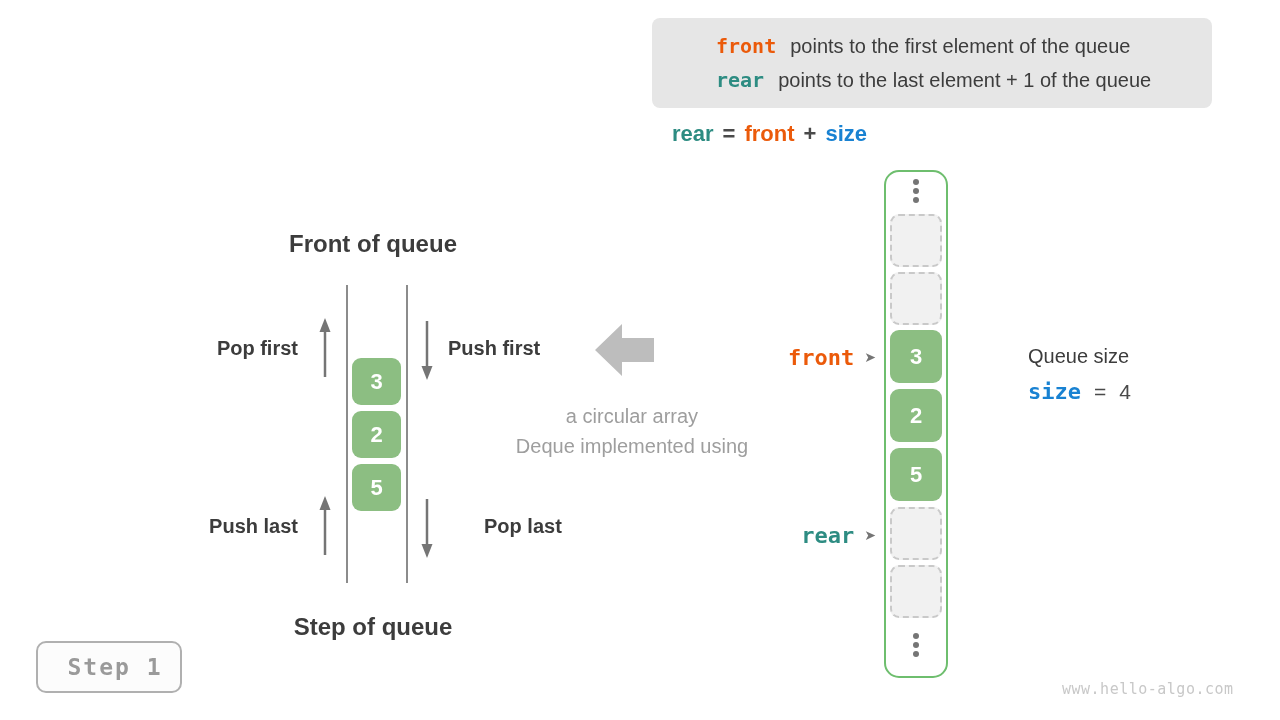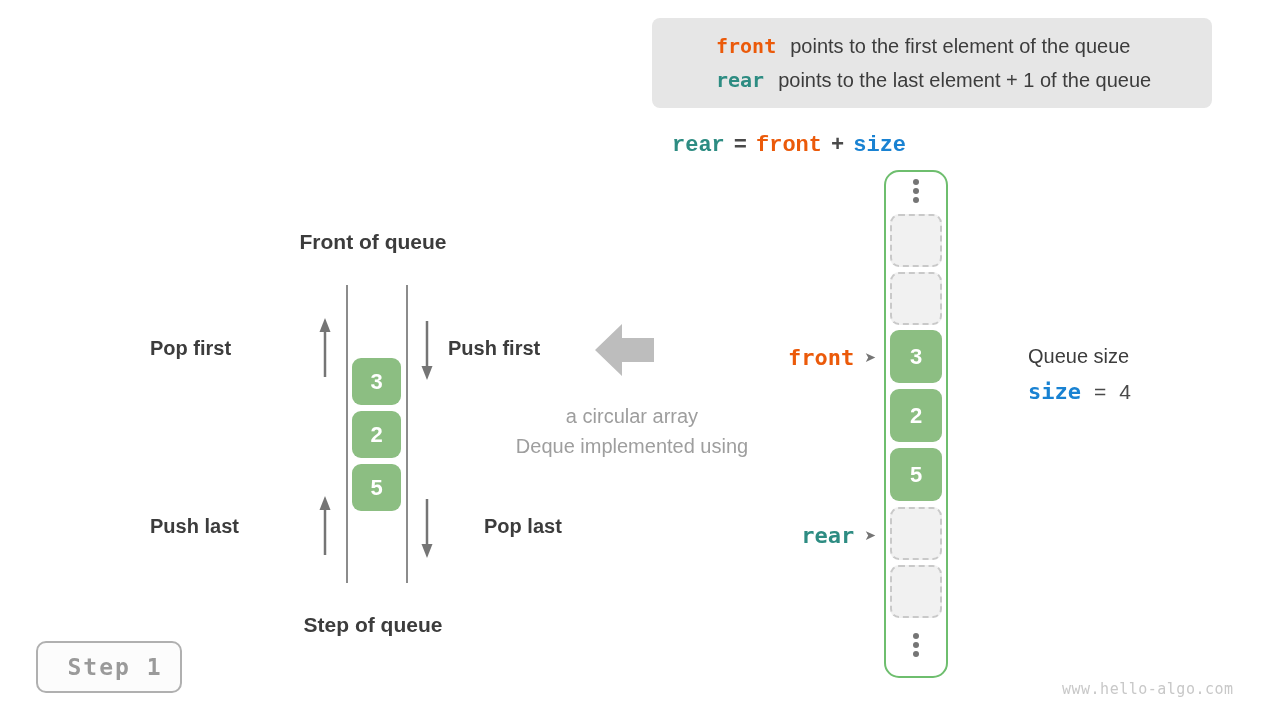--- a/index.html
+++ b/index.html
@@ -15,36 +15,36 @@
     padding: 11px 20px; font-size: 20px; line-height: 34px; color: #3C3C3C;
   }
   .legend-line { white-space: nowrap; margin-left: 44px; }
   .kw { font-family: "DejaVu Sans Mono", monospace; font-weight: bold; font-size: 20px; margin-right: 14px; }
   .kw-front { color: #EB5A0A; }
   .kw-rear { color: #2D8C82; }
   .kw-size { color: #1982D2; }
 
   
   .formula {
-    left: 672px; top: 133px; font-size: 22px; font-weight: bold;
-    font-family: Liberation Mono, monospace; white-space: nowrap; color: #4A4A4A;
+    left: 672px; top: 121px; font-size: 22px; font-weight: bold;
+    font-family: Liberation Sans, sans-serif; white-space: nowrap; color: #4A4A4A;
   }
   .formula span { margin-right: 0; }
   .formula .gap { margin: 0 9px; }
 
   
-  .diagram-title { font-size: 21px; font-weight: bold; color: #3C3C3C; text-align: center; }
+  .diagram-title { font-size: 24px; font-weight: bold; color: #3C3C3C; text-align: center; }
   .vline { width: 2px; background: #8C8C8C; }
   .stack-cell {
     left: 352px; width: 49px; height: 47px; border-radius: 9px;
     background: #8CBE82; color: #ffffff; font-size: 22px; font-weight: bold;
     display: flex; align-items: center; justify-content: center;
   }
   .op-label { font-size: 20px; font-weight: bold; color: #3C3C3C; white-space: nowrap; }
-  .right-align { }
+  .right-align { text-align: right; }
 
   
   .caption {
     left: 482px; top: 401px; width: 300px; text-align: center;
     font-size: 20px; line-height: 30px; color: #9E9E9E;
   }
 
   
   .array-frame {
     left: 884px; top: 170px; width: 64px; height: 508px;

